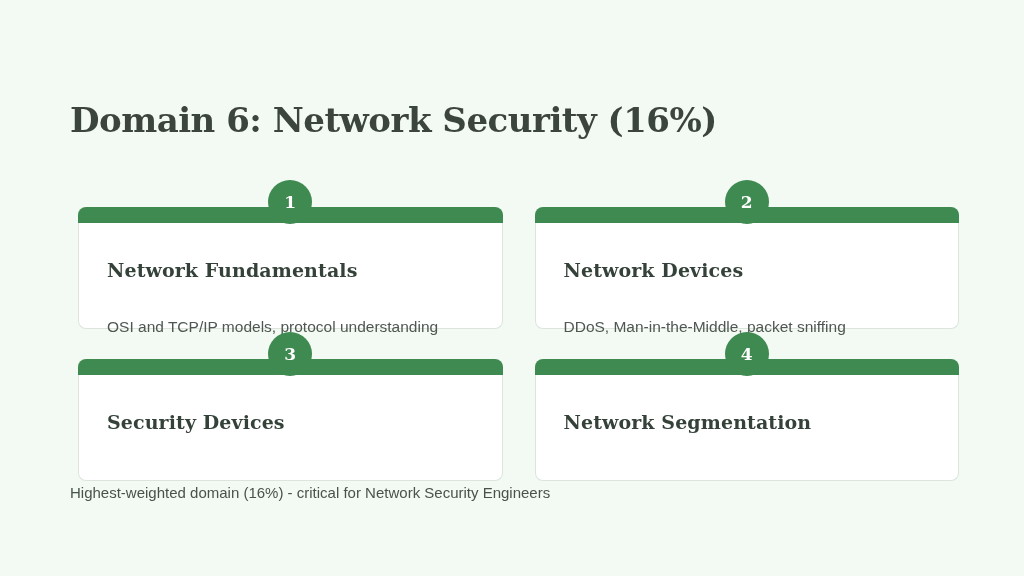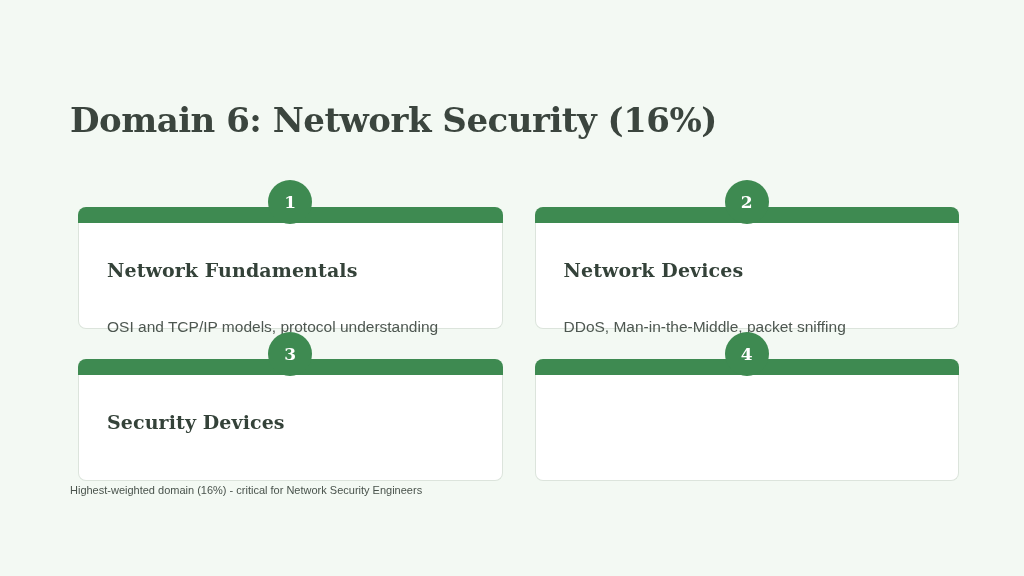--- a/index.html
+++ b/index.html
@@ -80,21 +80,21 @@
     justify-content: center;
     font-family: "DejaVu Serif", "Liberation Serif", serif;
     font-weight: 700;
     font-size: 17px;
   }
 
   .footnote {
     position: absolute;
     left: 54px;
     top: 468px;
-    font-size: 11px;
+    font-size: 15px;
     color: #49534c;
   }
 </style>
 </head>
 <body>
 
 <div class="slide">
 
   <h1 class="page-title">Domain 6: Network Security (16%)</h1>
 
@@ -123,20 +123,21 @@
       <div class="card-topbar"></div>
       <div class="card-body">
         <div class="card-title">Security Devices</div>
       </div>
     </div>
 
     <div class="card">
       <div class="badge">4</div>
       <div class="card-topbar"></div>
       <div class="card-body">
+        <div class="card-title">Network Segmentation</div>
       </div>
     </div>
 
   </div>
 
   <div class="footnote">Highest-weighted domain (16%) - critical for Network Security Engineers</div>
 
 </div>
 
 </body></html>

